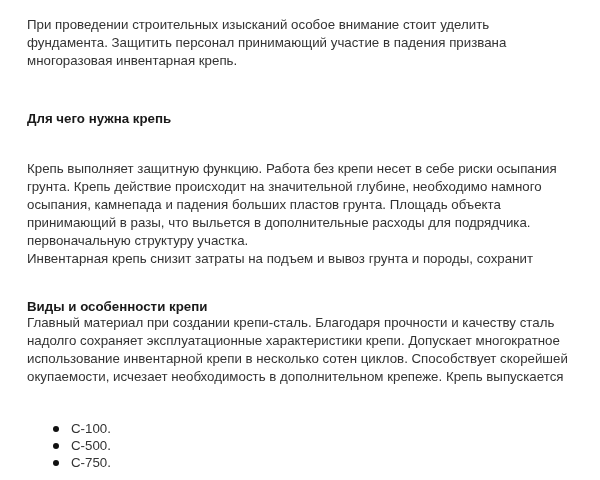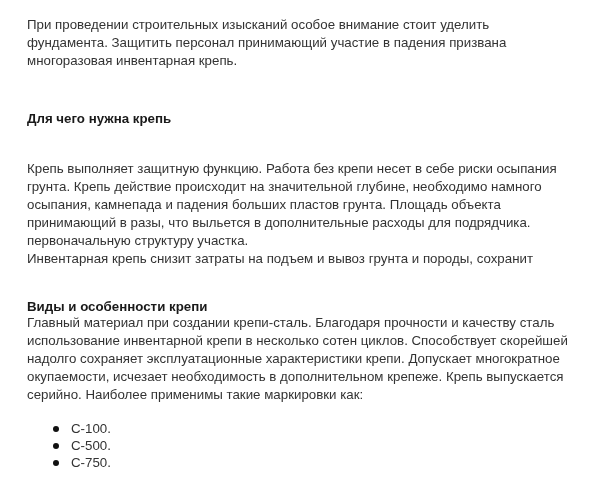--- a/index.html
+++ b/index.html
@@ -86,24 +86,23 @@
     <span class="line">осыпания, камнепада и падения больших пластов грунта. Площадь объекта</span>
     <span class="line">принимающий в разы, что выльется в дополнительные расходы для подрядчика.</span>
     <span class="line">первоначальную структуру участка.</span>
     <span class="line">Инвентарная крепь снизит затраты на подъем и вывоз грунта и породы, сохранит</span>
   </p>
 
   <h3 class="heading" id="h2">Виды и особенности крепи</h3>
 
   <p class="para" id="p3">
     <span class="line">Главный материал при создании крепи-сталь. Благодаря прочности и качеству сталь</span>
+    <span class="line">надолго сохраняет эксплуатационные характеристики крепи. Допускает многократное</span>
     <span class="line">использование инвентарной крепи в несколько сотен циклов. Способствует скорейшей</span>
-    <span class="line">надолго сохраняет эксплуатационные характеристики крепи. Допускает многократное</span>
     <span class="line">окупаемости, исчезает необходимость в дополнительном крепеже. Крепь выпускается</span>
-    <span class="line">серийно. Наиболее применимы такие маркировки как:</span>
   </p>
 
   <ul class="list">
     <li>
       <span class="bullet"></span>
       <span>С-100.</span>
     </li>
     <li>
       <span class="bullet"></span>
       <span>С-500.</span>

